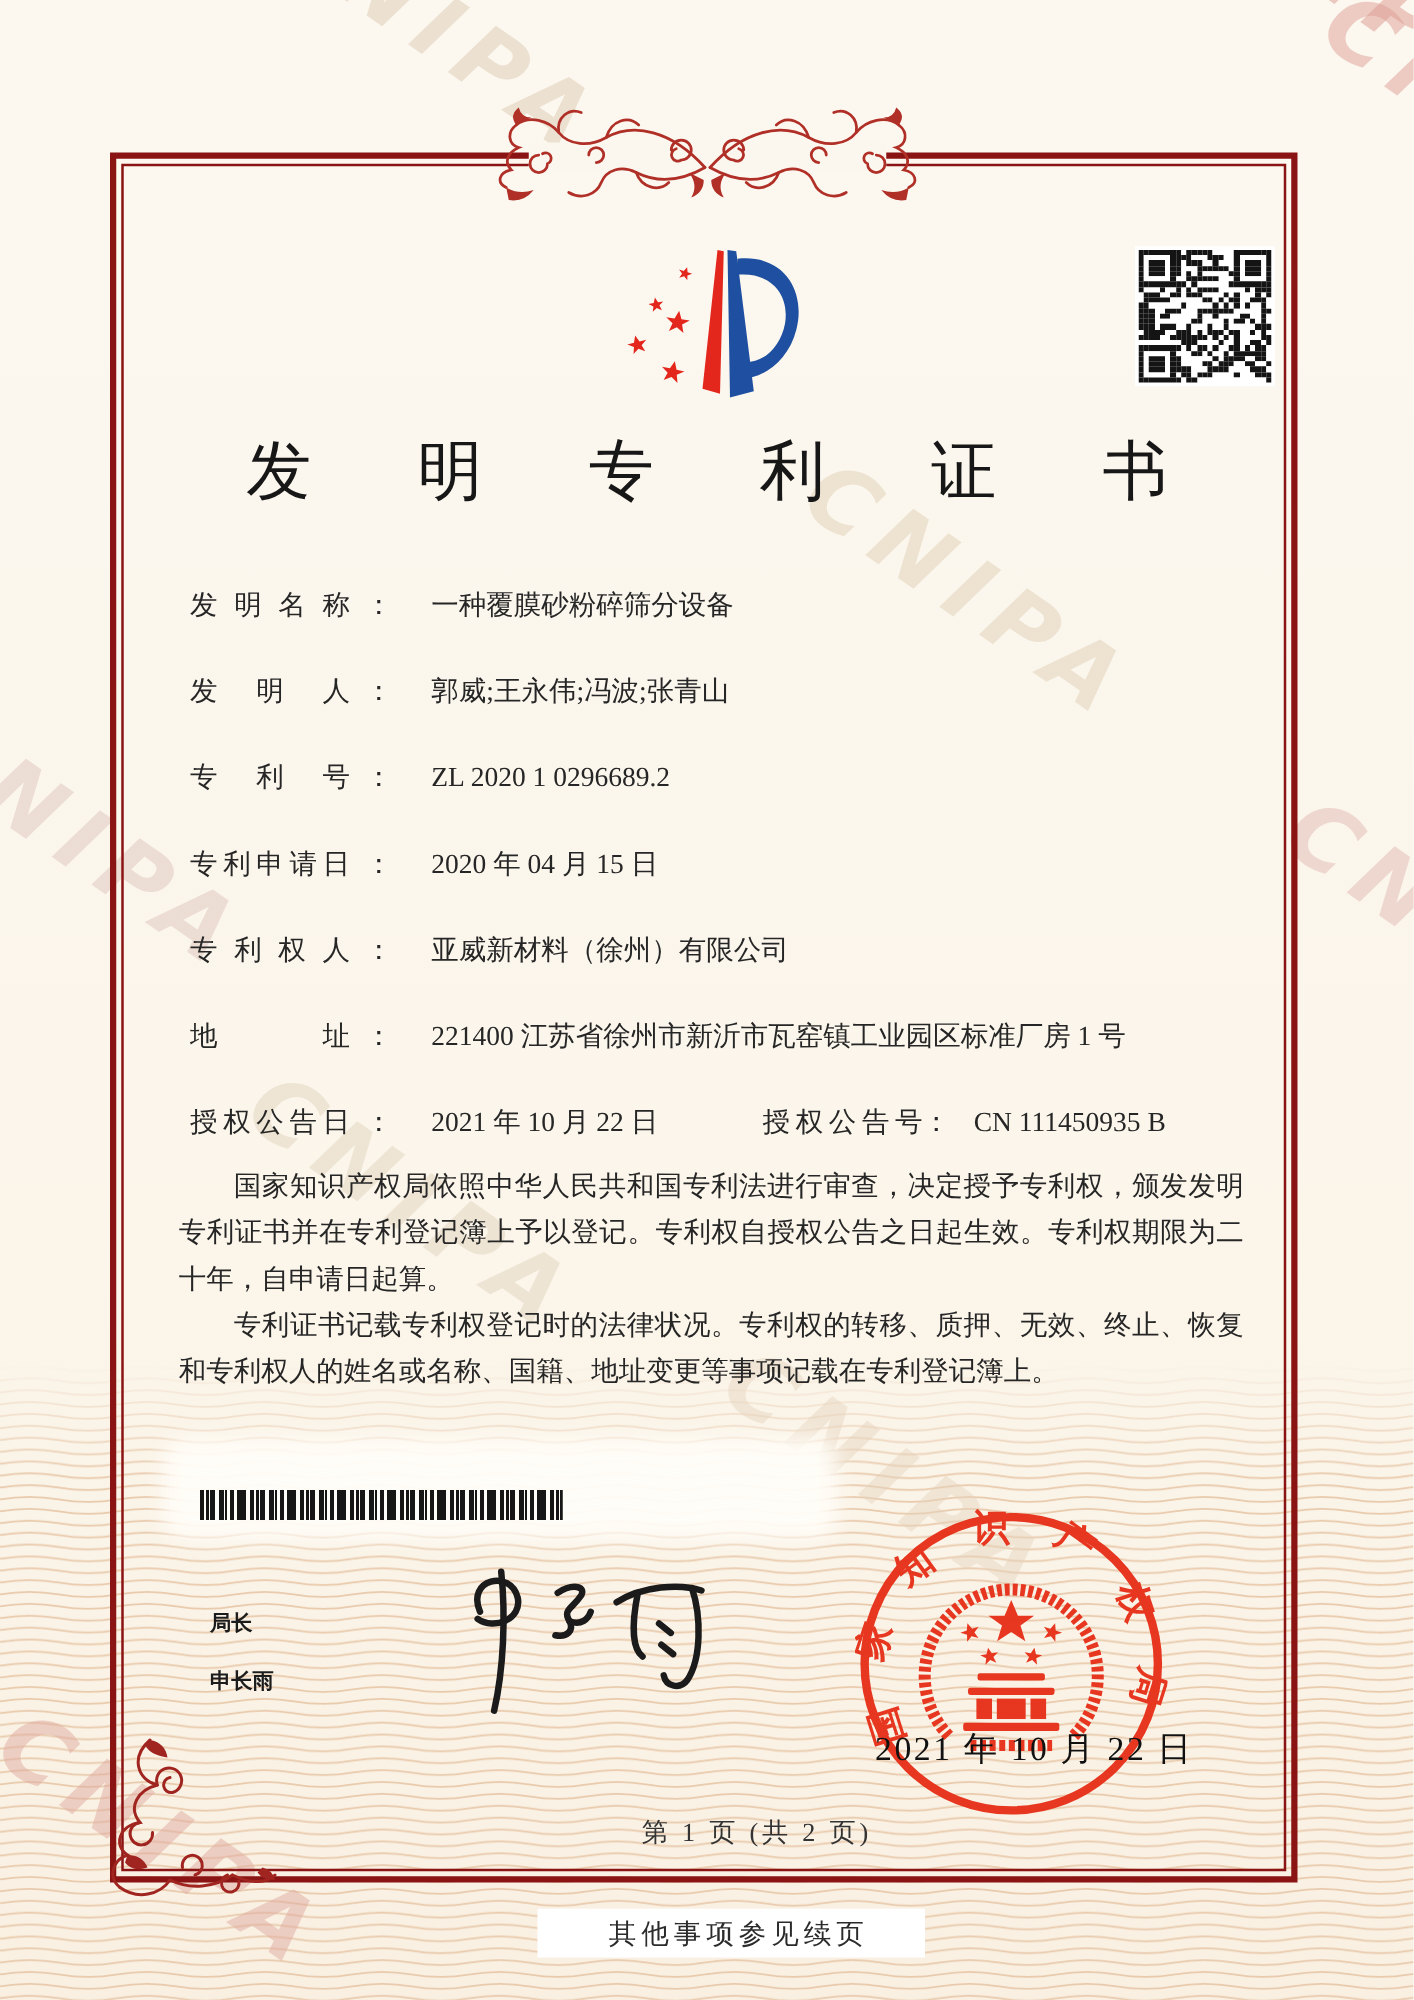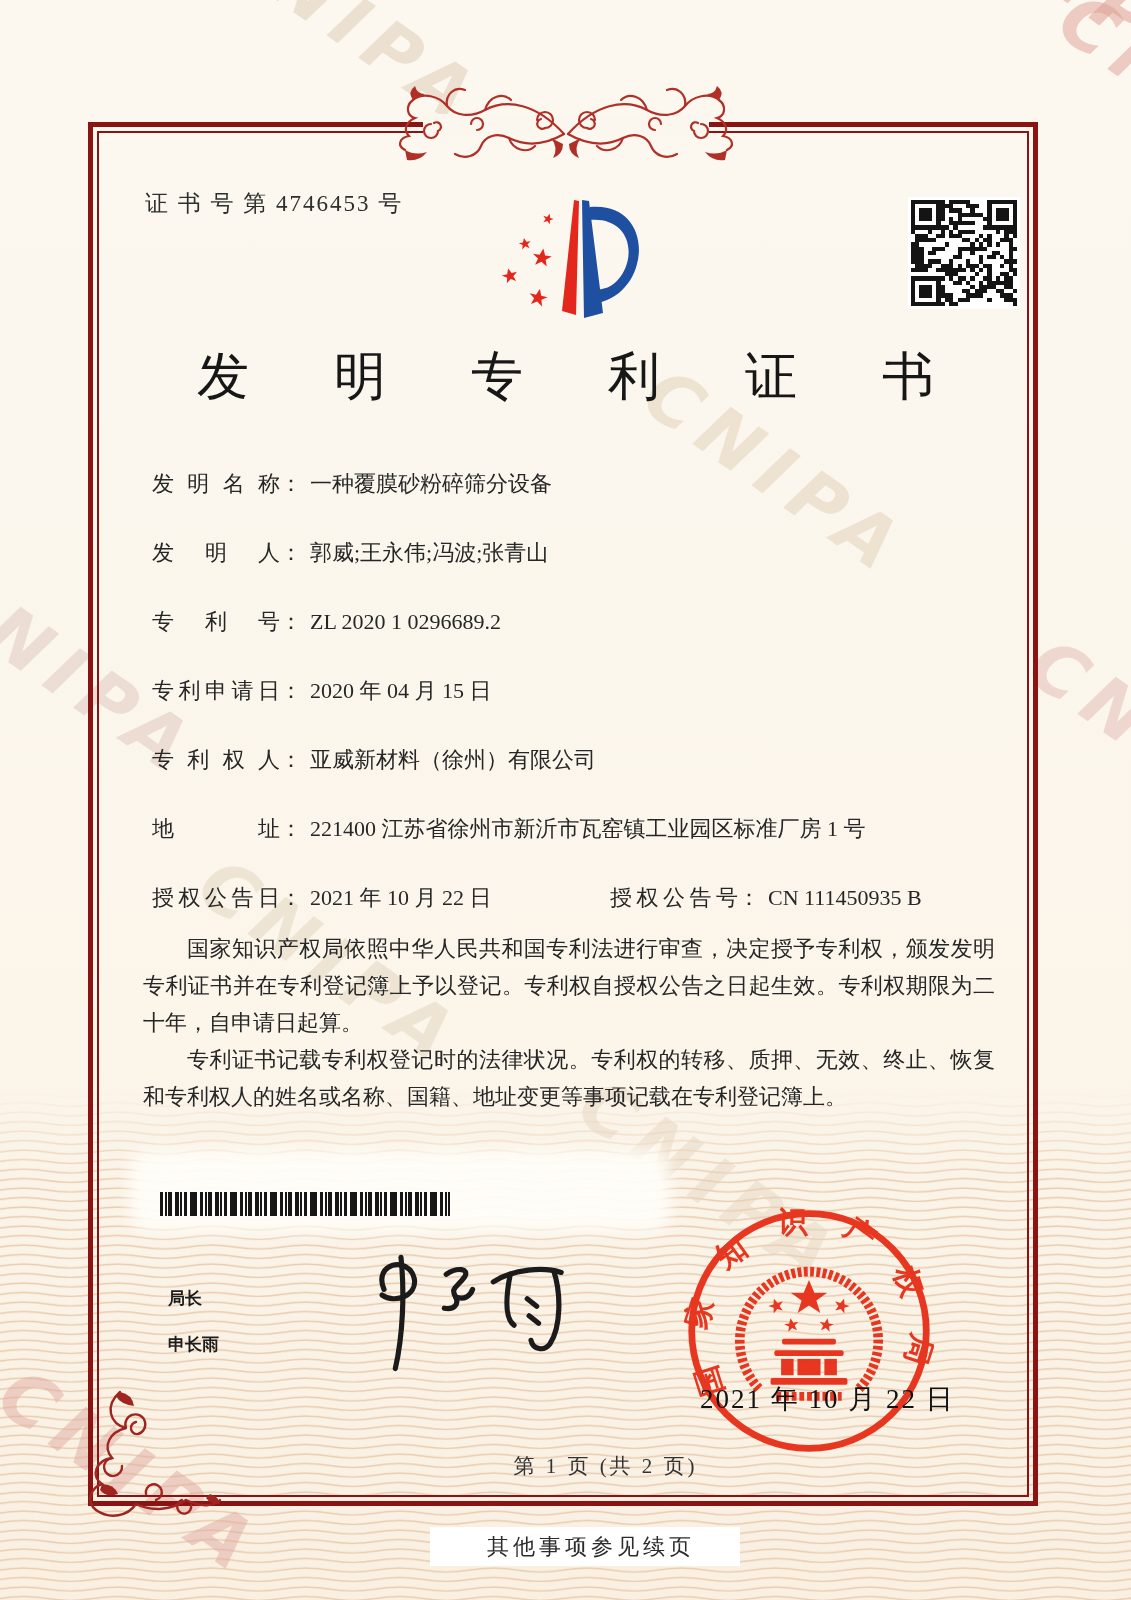--- a/index.html
+++ b/index.html
@@ -25,24 +25,24 @@
   .cert-no{position:absolute;left:145px;top:188px;font-size:23px;letter-spacing:2px;color:#2e2e2e;}
   .logo{position:absolute;left:486px;top:194px;width:160px;height:140px;}
   .qr{position:absolute;left:908px;top:197px;width:112px;height:112px;
       display:grid;grid-template-columns:repeat(25,1fr);grid-template-rows:repeat(25,1fr);
       background:#fff;padding:3px;box-sizing:border-box;}
   .qb{background:#141414;} .qw{background:#fff;}
   .title{position:absolute;left:0;top:342px;width:1131px;text-align:center;
     font-size:52px;font-weight:normal;letter-spacing:36px;text-indent:36px;color:#171717;}
   
   .fields{position:absolute;left:152px;top:470px;width:860px;font-size:22px;}
-  .row{position:relative;height:28px;margin-bottom:41px;display:flex;align-items:flex-start;line-height:28px;}
+  .row{position:relative;height:28px;margin-bottom:41px;display:flex;align-items:flex-start;line-height:28px;gap:12px;}
   .lbl{width:128px;text-align:justify;text-align-last:justify;text-justify:inter-character;flex:none;}
   .colon{flex:none;}
-  .val{margin-left:8px;white-space:nowrap;font-family:Liberation Serif, serif;}
+  .val{margin-left:19px;white-space:nowrap;font-family:Liberation Serif, serif;}
   .pair2{position:absolute;left:458px;top:0;display:flex;line-height:28px;}
   
   .paras{position:absolute;left:143px;top:930px;width:852px;font-size:22px;line-height:37px;text-align:justify;}
   .paras p{margin:0;text-indent:2em;}
   
   .soft-panel{position:absolute;left:130px;top:1150px;width:540px;height:82px;
     background:rgba(255,253,248,.95);filter:blur(8px);border-radius:18px;}
   .barcode{position:absolute;left:160px;top:1192px;width:290px;height:24px;
     background:
       repeating-linear-gradient(90deg,#161616 0 2px,transparent 2px 5px),
@@ -119,21 +119,20 @@
       <path d="M64 40 a10 10 0 1 1 12 6 a6 6 0 1 1 -2 -12"></path>
       <path d="M50 70 a9 9 0 1 0 10 8"></path>
       <path d="M84 106 a8 8 0 1 1 10 6"></path>
       <path d="M120 112 a7 7 0 1 0 9 5"></path>
       <path d="M58 4 q 12 2 14 14 q -14 -2 -18 -10 z" fill="#a02520" stroke="none"></path>
       <path d="M40 96 q 12 0 16 10 q -12 4 -18 -4 z" fill="#a02520" stroke="none"></path>
       <path d="M148 106 q 8 2 10 10 q -10 0 -14 -6 z" fill="#a02520" stroke="none"></path>
     </g>
   </svg>
 
-  <div class="cert-no">证 书 号 第 4746453 号</div>
 
   <svg class="logo" viewBox="0 0 160 140">
     <g fill="#e3271d">
       <path transform="translate(62,25) scale(0.55) rotate(18)" d="M0,-10 L2.94,-3.09 10,-3.09 4.05,1.18 6.18,8.09 0,4 -6.18,8.09 -4.05,1.18 -10,-3.09 -2.94,-3.09 Z"></path>
       <path transform="translate(39,50) scale(0.6) rotate(-10)" d="M0,-10 L2.94,-3.09 10,-3.09 4.05,1.18 6.18,8.09 0,4 -6.18,8.09 -4.05,1.18 -10,-3.09 -2.94,-3.09 Z"></path>
       <path transform="translate(56,64) scale(0.95) rotate(8)" d="M0,-10 L2.94,-3.09 10,-3.09 4.05,1.18 6.18,8.09 0,4 -6.18,8.09 -4.05,1.18 -10,-3.09 -2.94,-3.09 Z"></path>
       <path transform="translate(24,82) scale(0.78) rotate(-14)" d="M0,-10 L2.94,-3.09 10,-3.09 4.05,1.18 6.18,8.09 0,4 -6.18,8.09 -4.05,1.18 -10,-3.09 -2.94,-3.09 Z"></path>
       <path transform="translate(52,104) scale(0.92) rotate(12)" d="M0,-10 L2.94,-3.09 10,-3.09 4.05,1.18 6.18,8.09 0,4 -6.18,8.09 -4.05,1.18 -10,-3.09 -2.94,-3.09 Z"></path>
       <path d="M88,6 L93,7 90,121 76,117 Z"></path>
     </g>

